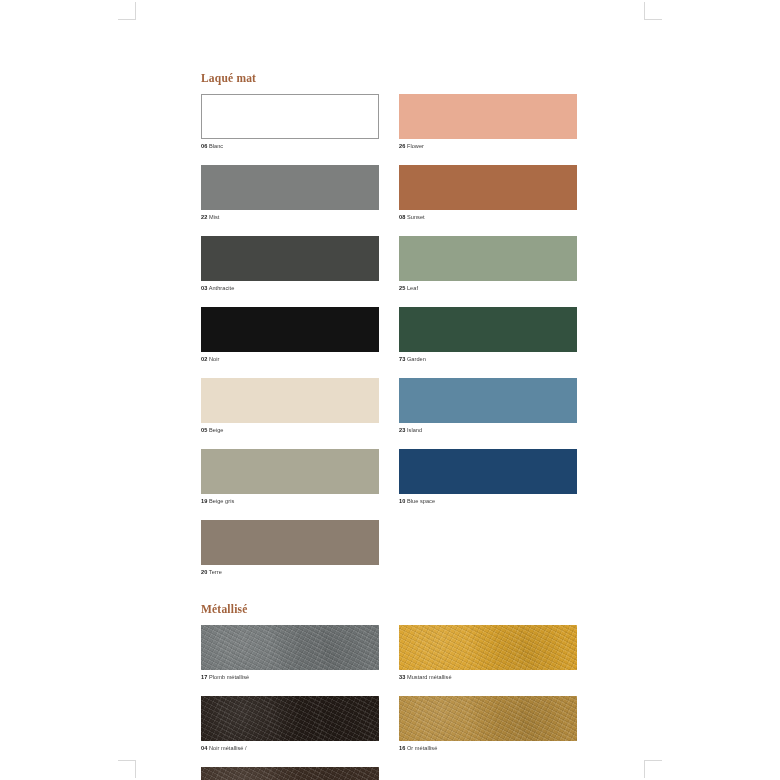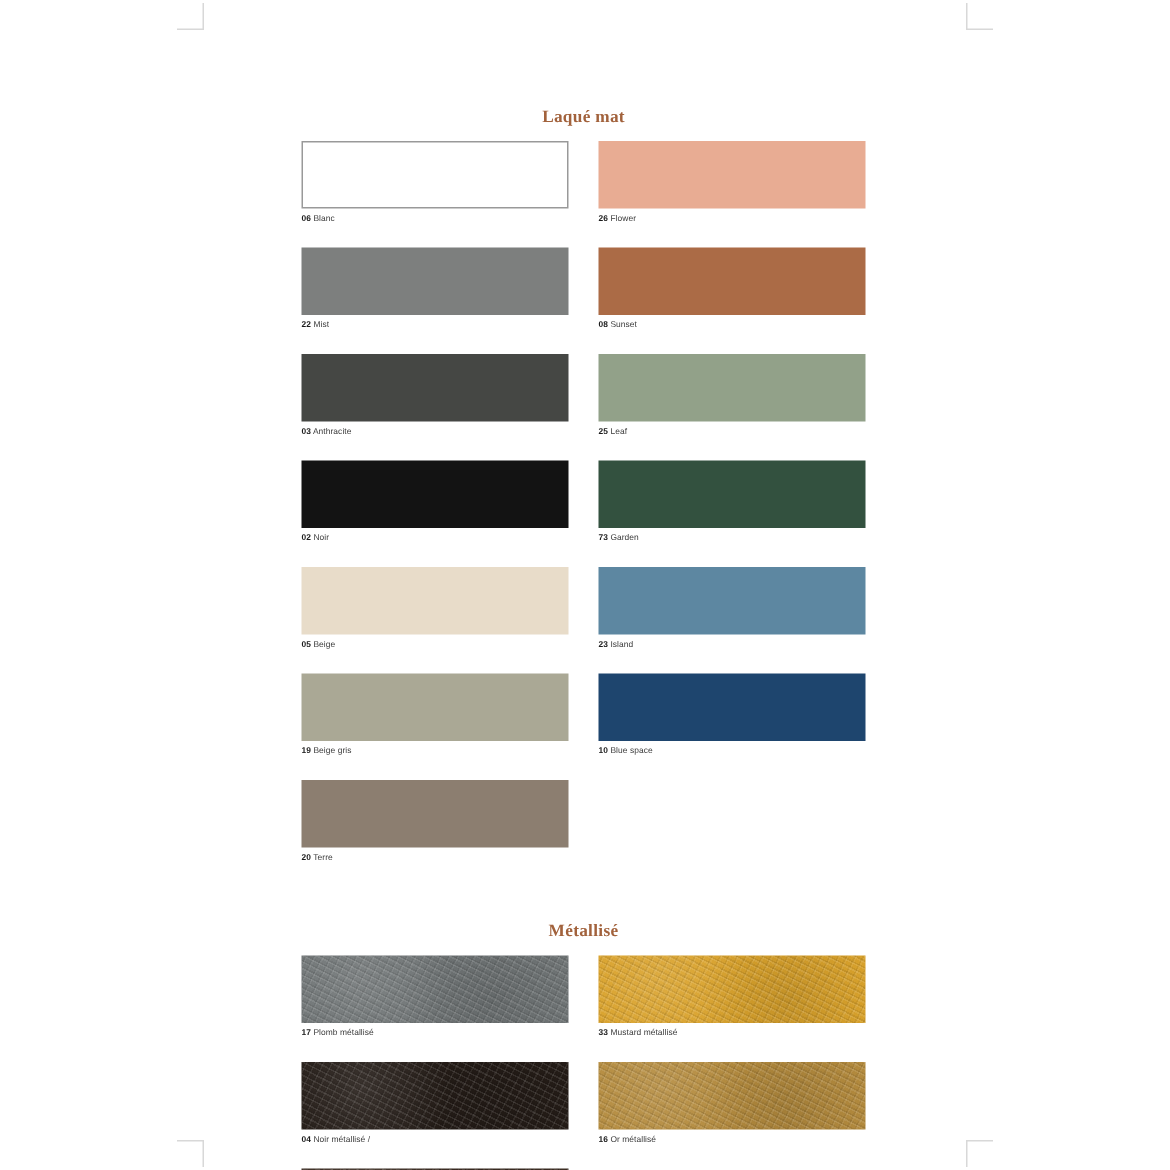--- a/index.html
+++ b/index.html
@@ -56,25 +56,24 @@
   }
 
   .section-title {
     font-family: "Liberation Serif", serif;
     font-size: 11.5px;
     font-weight: 700;
     color: #a2623c;
     letter-spacing: 0.2px;
     margin: 0 0 9px 0;
     line-height: 13px;
-    text-align: center;
   }
 
   .section-metallise-title {
-    margin-top: 12px;
+    margin-top: 0;
   }
 
   .cols {
     display: flex;
     gap: 20px;
   }
   .col {
     width: 178px;
   }
 

